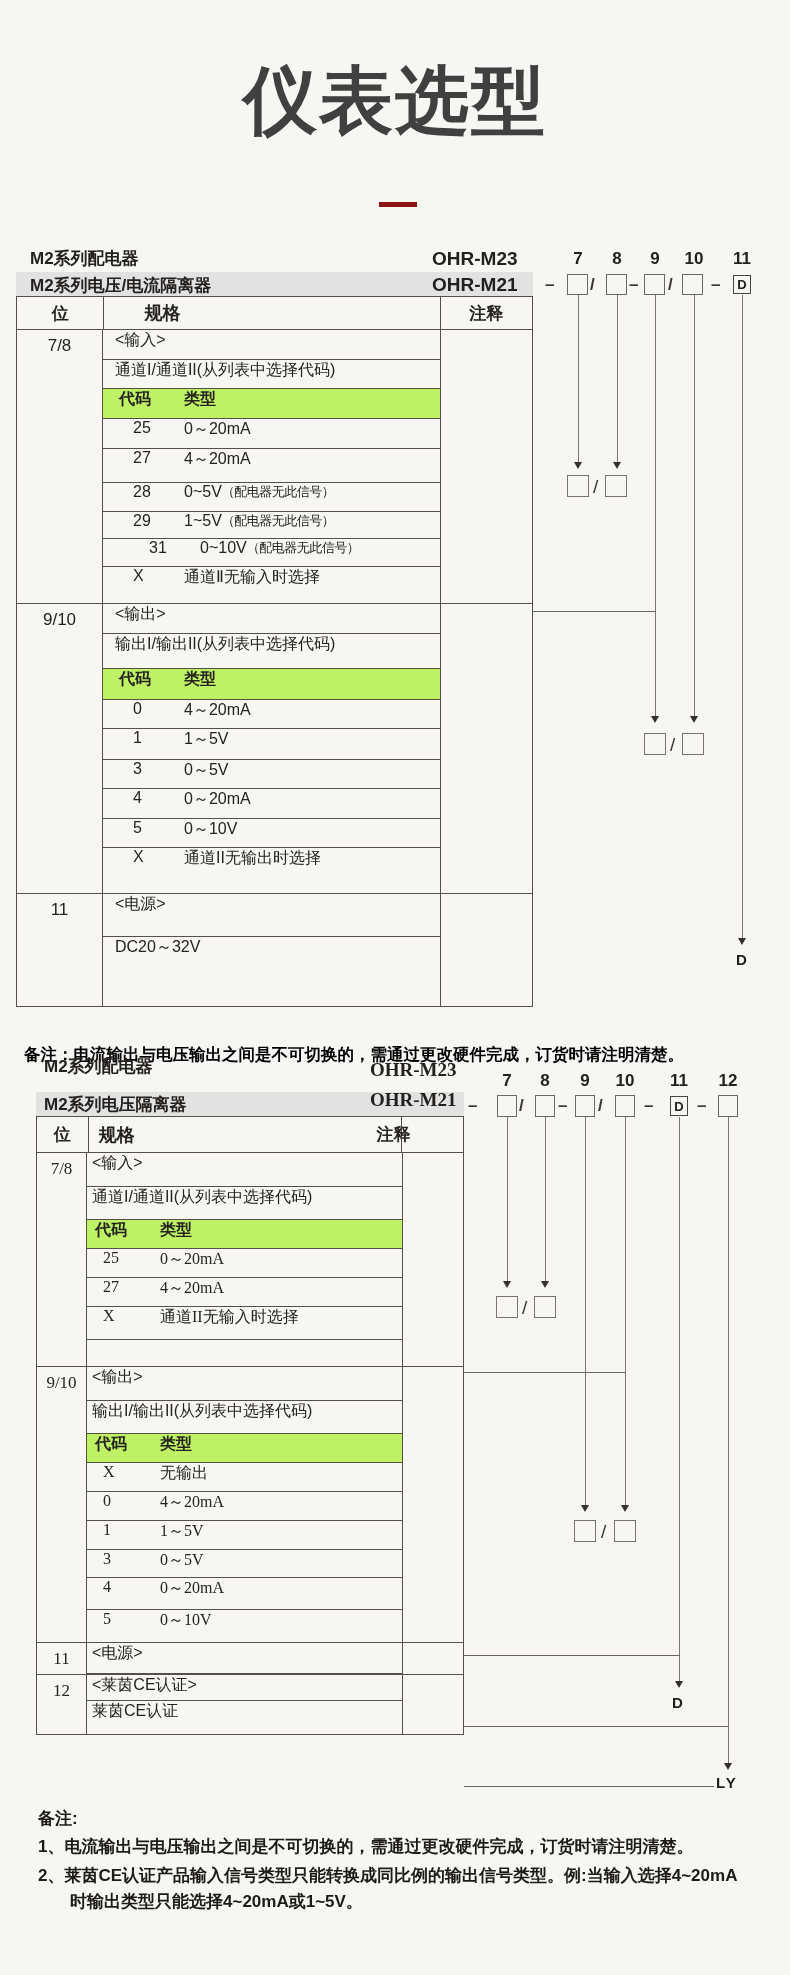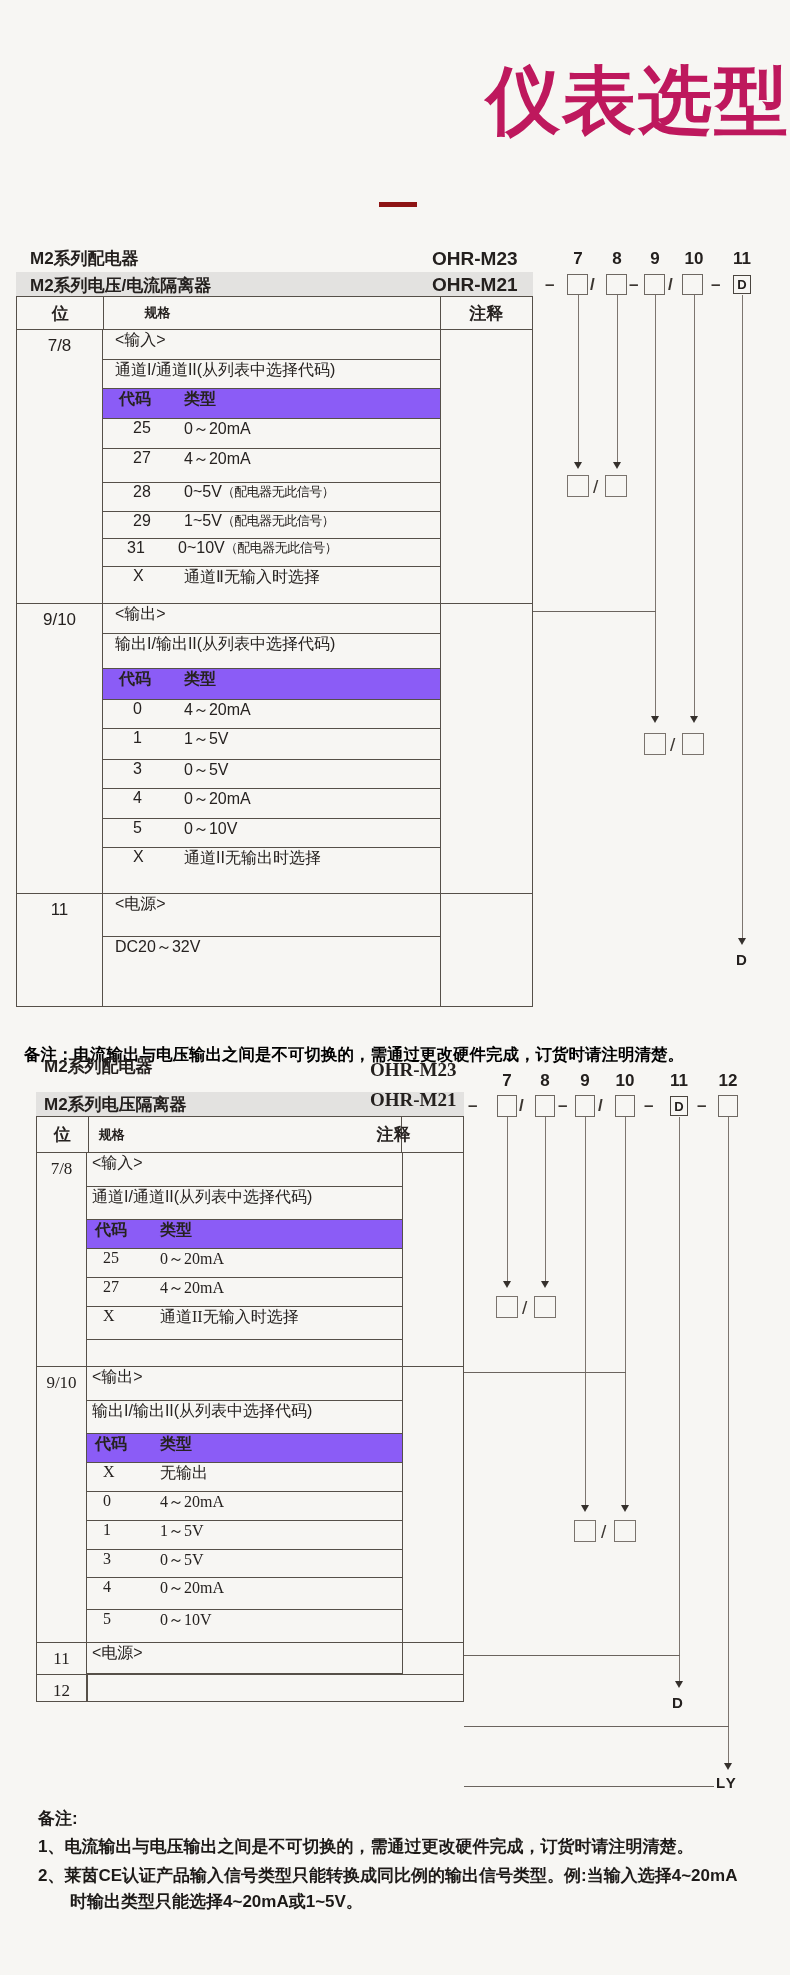--- a/index.html
+++ b/index.html
@@ -1,18 +1,18 @@
 <!DOCTYPE html>
 <html><head>
 <meta charset="utf-8">
 <style>
   html,body{margin:0;padding:0;}
   body{width:790px;height:1975px;background:#f7f6f3;font-family:"Liberation Sans",sans-serif;color:#262220;position:relative;overflow:hidden;}
   #page{position:absolute;left:0;top:0;width:790px;height:1975px;}
-  .title{position:absolute;left:0;top:52px;width:790px;text-align:right;font-size:74px;font-weight:900;letter-spacing:2px;color:#be185d;}
+  .title{position:absolute;left:0;top:52px;width:790px;text-align:center;font-size:74px;font-weight:900;letter-spacing:2px;color:#404040;}
   .red-dash{position:absolute;left:379px;top:202px;width:38px;height:5px;background:#8e1414;}
   .hline1{position:absolute;font-size:17px;font-weight:600;color:#24201e;}
   .hline2{position:absolute;font-size:17px;font-weight:600;color:#24201e;z-index:2;}
   .band{position:absolute;background:#e3e2e0;}
   .model{position:absolute;font-size:19px;font-weight:600;color:#24201e;}
   .t2 .model{font-family:"Liberation Serif",serif;font-weight:700;}
   .numlabel{position:absolute;font-size:17px;font-weight:700;color:#24201e;transform:translateX(-50%);}
   .codebox{position:absolute;border:1px solid #6e6862;background:transparent;box-sizing:border-box;}
   .dbox{position:absolute;border:1px solid #4a453f;box-sizing:border-box;text-align:center;font-size:13px;font-weight:700;line-height:17px;color:#24201e;}
   .sep{position:absolute;font-size:17px;font-weight:600;color:#3a3530;}
@@ -25,24 +25,24 @@
   .grid{position:absolute;border:1px solid #565049;box-sizing:border-box;background:transparent;}
   .grow{display:flex;box-sizing:border-box;}
   .ghead{border-bottom:1px solid #565049;}
   .gsection{display:flex;border-bottom:1px solid #565049;box-sizing:border-box;}
   .gsection:last-child{border-bottom:none;}
   .pos-cell{border-right:1px solid #565049;box-sizing:border-box;text-align:center;padding-top:6px;font-size:17px;flex:none;}
   .spec-cell{flex:none;box-sizing:border-box;display:flex;flex-direction:column;}
   .note-cell{flex:none;border-left:1px solid #565049;box-sizing:border-box;font-size:17px;overflow:visible;}
   .srow{display:flex;align-items:flex-start;box-sizing:border-box;border-bottom:1px solid #565049;font-size:16px;}
   .srow.last{border-bottom:none;}
-  .srow.gray{background:#8b5cf6;font-weight:700;}
+  .srow.gray{background:#bef264;font-weight:700;}
   .code-span{flex:none;}
   .hdr-pos{font-size:17px;font-weight:600;display:flex;align-items:center;justify-content:center;}
-  .hdr-spec{font-size:13px;font-weight:600;display:flex;align-items:center;}
+  .hdr-spec{font-size:18px;font-weight:600;display:flex;align-items:center;}
   .hdr-note{font-size:17px;font-weight:600;display:flex;align-items:center;justify-content:center;}
   .t2 .srow.serifrow{font-family:"Liberation Serif",serif;}
   .tnote-small{font-size:13px;letter-spacing:-0.5px;}
   .note1{position:absolute;left:24px;top:1044px;width:760px;font-size:16.5px;font-weight:700;color:#000000;}
   .notes2{position:absolute;left:38px;top:1806px;width:712px;font-size:17px;font-weight:700;color:#1d1a18;line-height:1.55;}
   .notes2 .nitem{padding-left:32px;text-indent:-32px;margin-top:2px;}
 </style>
 </head>
 <body>
 
@@ -91,21 +91,21 @@
                 <span class="code-span" style="margin-left: 30px; width: 51px; display: inline-block;">28</span>
                 <span>0~5V</span>
                 <span class="tnote-small">（配电器无此信号）</span>
               </div>
               <div class="srow" style="height: 27px;">
                 <span class="code-span" style="margin-left: 30px; width: 51px; display: inline-block;">29</span>
                 <span>1~5V</span>
                 <span class="tnote-small">（配电器无此信号）</span>
               </div>
               <div class="srow" style="height: 28px;">
-                <span class="code-span" style="margin-left: 24px; width: 51px; display: inline-block;">31</span>
+                <span class="code-span" style="margin-left: 46px; width: 51px; display: inline-block;">31</span>
                 <span>0~10V</span>
                 <span class="tnote-small">（配电器无此信号）</span>
               </div>
               <div class="srow last" style="height: 36px;">
                 <span class="code-span" style="margin-left: 30px; width: 51px; display: inline-block;">X</span>
                 <span>通道Ⅱ无输入时选择</span>
               </div>
             </div>
             <div class="note-cell" style="width: 91px;"></div>
           </div>
@@ -289,20 +289,28 @@
             <div class="pos-cell" style="width: 50px; font-family: &quot;Liberation Serif&quot;, serif;">11</div>
             <div class="spec-cell" style="width: 315px; border-right: 0px;">
               <div class="srow" style="height: 31px; padding-left: 5px;">
                 <span>&lt;电源&gt;</span>
               </div>
             </div>
             <div class="note-cell" style="width: 60px;"></div>
           </div>
           <div class="gsection">
             <div class="pos-cell" style="width: 50px; font-family: &quot;Liberation Serif&quot;, serif;">12</div>
+            <div class="spec-cell" style="width: 315px; border-right: 0px;">
+              <div class="srow" style="height: 26px; padding-left: 5px;">
+                <span>&lt;莱茵CE认证&gt;</span>
+              </div>
+              <div class="srow last" style="height: 33px; padding-left: 5px;">
+                <span>莱茵CE认证</span>
+              </div>
+            </div>
             <div class="note-cell" style="width: 60px;"></div>
           </div>
         </div>
       </div>
     <div id="diag2">
         <div class="numlabel" style="left: 507px; top: 1071px;">7</div>
         <div class="numlabel" style="left: 545px; top: 1071px;">8</div>
         <div class="numlabel" style="left: 585px; top: 1071px;">9</div>
         <div class="numlabel" style="left: 625px; top: 1071px;">10</div>
         <div class="numlabel" style="left: 679px; top: 1071px;">11</div>

